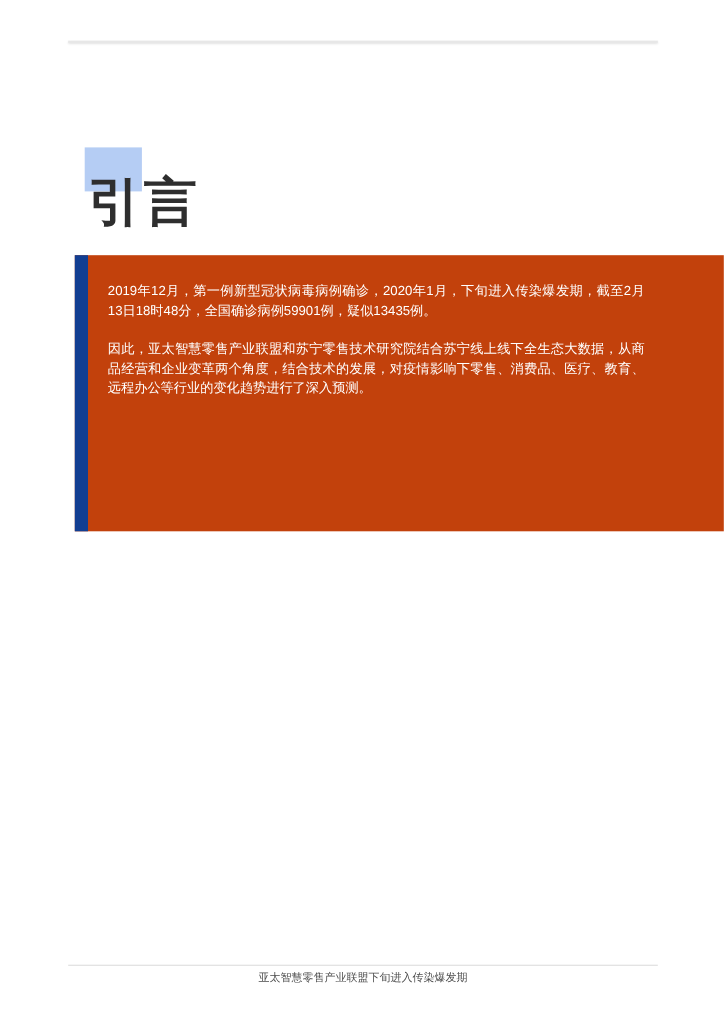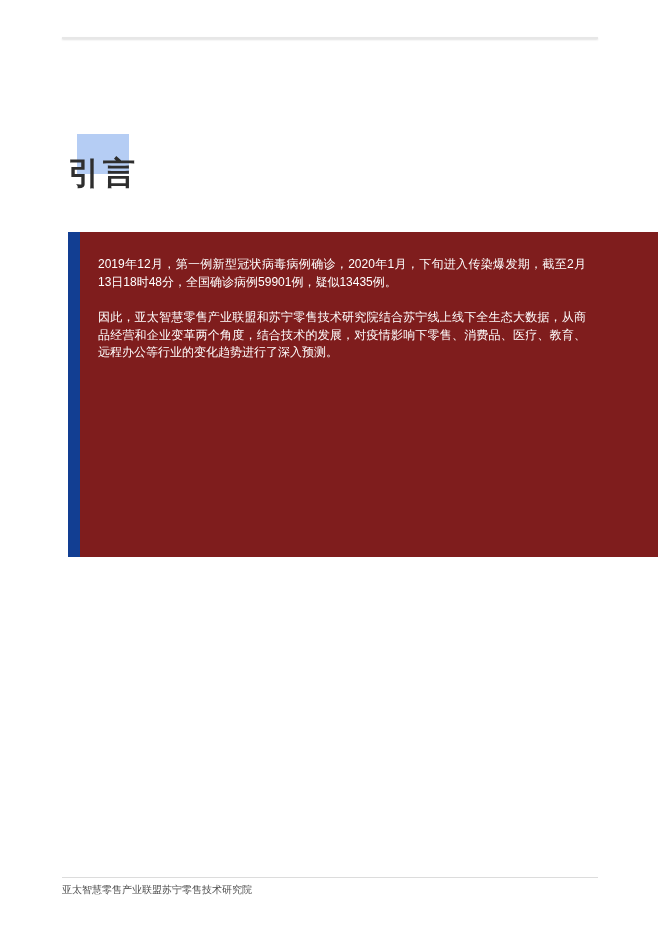--- a/index.html
+++ b/index.html
@@ -34,37 +34,37 @@
     top: 134px;
     width: 52px;
     height: 40px;
     background: #b5cdf4;
     z-index: 1;
   }
   .page-title {
     position: absolute;
     left: 64px;
     top: 145px;
-    margin: 4px;
+    margin: 16px;
     z-index: 2;
-    font-size: 32px;
+    font-size: 48px;
     line-height: 48px;
     font-weight: 600;
     letter-spacing: 3px;
     color: #2e2e2e;
   }
 
   
   .intro-box {
     position: absolute;
     left: 68px;
     top: 232px;
     right: 2px;
-    height: 325px;
-    background: #7f1d1d;
+    height: 251px;
+    background: #c2410c;
   }
   .intro-accent {
     position: absolute;
     left: 0;
     top: 0;
     bottom: 0;
     width: 12px;
     background: #123e92;
   }
   .intro-text {
@@ -90,21 +90,21 @@
     width: 536px;
     height: 1px;
     background: #dcdcdc;
   }
   .footer-row {
     position: absolute;
     left: 62px;
     top: 883px;
     width: 536px;
     display: flex;
-    justify-content: flex-start;
+    justify-content: center;
     font-size: 10px;
     line-height: 14px;
     color: #4d4d4d;
   }
 </style>
 </head>
 <body>
 
 <div class="page">
 
@@ -117,16 +117,16 @@
     <div class="intro-accent"></div>
     <div class="intro-text">
       <p>2019年12月，第一例新型冠状病毒病例确诊，2020年1月，下旬进入传染爆发期，截至2月13日18时48分，全国确诊病例59901例，疑似13435例。</p>
       <p>因此，亚太智慧零售产业联盟和苏宁零售技术研究院结合苏宁线上线下全生态大数据，从商品经营和企业变革两个角度，结合技术的发展，对疫情影响下零售、消费品、医疗、教育、远程办公等行业的变化趋势进行了深入预测。</p>
     </div>
   </div>
 
   <div class="footer-rule"></div>
   <div class="footer-row">
     <span>亚太智慧零售产业联盟</span>
-    <span>苏宁零售技术研究院</span>
+    <span>下旬进入传染爆发期</span>
   </div>
 
 </div>
 
 </body></html>

